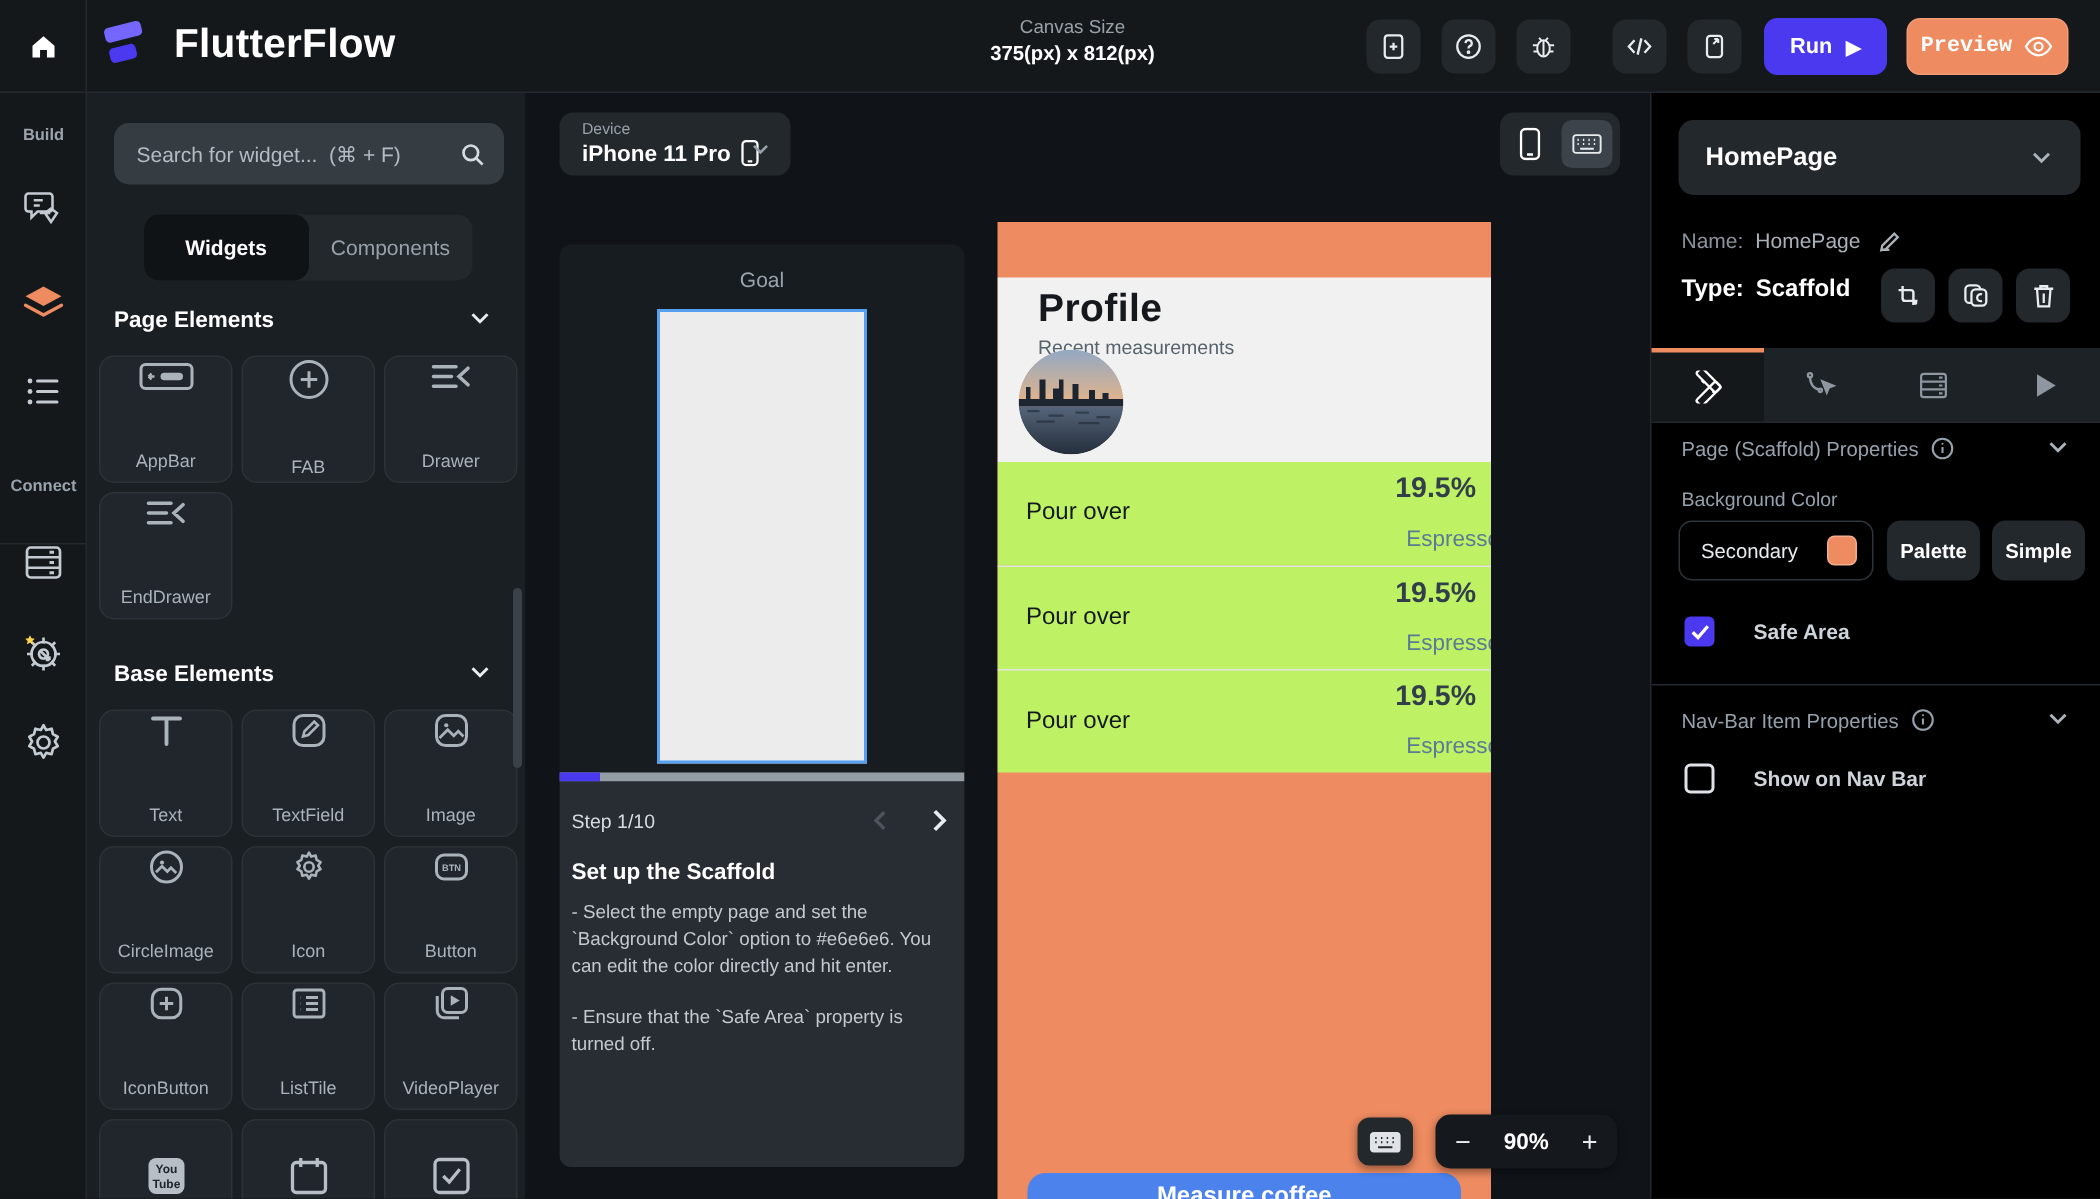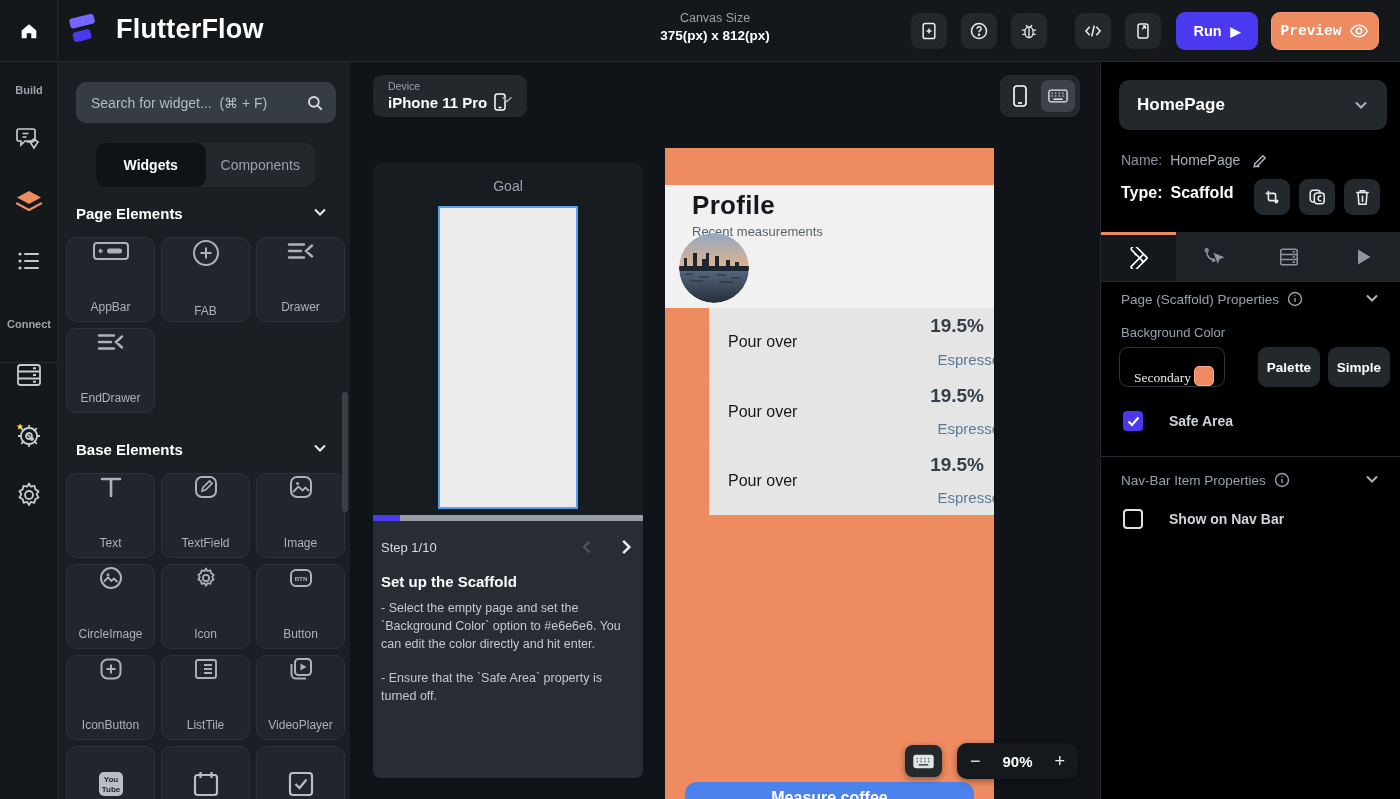--- a/index.html
+++ b/index.html
@@ -68,21 +68,21 @@
   .step-p { margin-top:10px; font-size:12.5px; line-height:1.42; color:#c3c9cf; }
   .step-p + .step-p { margin-top:17px; }
 
   
   #app-preview { position:absolute; left:315px; top:86px; width:329px; height:731px; background:#ee8b60; overflow:hidden; cursor:default; }
   #ap-header { position:absolute; left:0; top:37px; width:329px; height:123px; background:#f1f1f1; padding:5px 0 0 27px; }
   #ap-title { font-size:26px; font-weight:800; color:#15191d; letter-spacing:.3px; }
   #ap-sub { margin-top:3px; font-size:13px; color:#57636c; }
   #ap-avatar { position:absolute; left:14px; top:48px; width:70px; height:70px; border-radius:50%; overflow:hidden; }
   #ap-rows { position:absolute; left:0; top:160px; width:329px; }
-  .ap-row { position:relative; height:69px; background:#e5e5e5;margin-left:44px; }
+  .ap-row { position:relative; height:69px; background:#bef264; }
   .ap-row + .ap-row { border-top:1px solid #e3e3e3; }
   .ap-method { position:absolute; left:19px; top:25px; font-size:16px; color:#15191d; }
   .ap-value { position:absolute; right:10px; top:7px; font-size:19px; font-weight:bold; color:#333e4b; }
   .ap-type { position:absolute; right:-6px; bottom:9px; font-size:15px; color:#5b7a96; }
   #ap-button { position:absolute; left:20px; top:634px; width:289px; height:44px; background:#4b82ec; border-radius:12px; text-align:center; padding-top:7px; font-size:16px; font-weight:bold; color:#fff; cursor:pointer; }
 
   #kbd-fab { position:absolute; left:555px; top:683px; width:37px; height:32px; background:#23282d; border-radius:8px; display:flex; align-items:center; justify-content:center; cursor:pointer; box-shadow:0 2px 6px rgba(0,0,0,.4); }
   #zoom-bar { position:absolute; left:607px; top:681px; width:121px; height:36px; background:#15191d; border-radius:10px; display:flex; align-items:center; justify-content:space-between; padding:0 13px; box-shadow:0 2px 6px rgba(0,0,0,.4); }
   .zoom-btn { font-size:18px; color:#e8ecef; cursor:pointer; line-height:1; }
   #zoom-value { font-size:15px; font-weight:bold; }
@@ -96,21 +96,21 @@
   #name-row .val { font-size:14px; color:#a9b1b9; }
   #type-row { position:absolute; left:20px; top:122px; display:flex; align-items:center; gap:8px; }
   #type-row .lab, #type-row .val { font-size:16px; font-weight:bold; color:#fff; }
   .mini-btn { position:absolute; top:117px; width:36px; height:36px; background:#23282d; border-radius:9px; display:flex; align-items:center; justify-content:center; cursor:pointer; }
   #tab-strip { position:absolute; left:0; top:170px; width:300px; height:50px; background:#1d2227; border-bottom:1px solid #23292e; display:flex; }
   .ptab { flex:1; display:flex; align-items:center; justify-content:center; cursor:pointer; color:#8e97a0; }
   .ptab.active { background:#14181b; color:#fff; border-top:3px solid #ee8b60; }
   .sec-row { position:absolute; left:20px; display:flex; align-items:center; gap:8px; font-size:13.5px; color:#95a1ac; }
   .rp-chev { position:absolute; right:20px; cursor:pointer; }
   #bgcolor-label { position:absolute; left:20px; top:263px; font-size:13px; color:#95a1ac; }
-  #secondary-box { position:absolute; left:18px; top:285px; width:106px; height:40px; border:1px solid #2e353b; border-radius:9px; display:flex; align-items:flex-end; padding:0 10px 0 14px; cursor:pointer;font-family:Liberation Serif, serif; }
+  #secondary-box { position:absolute; left:18px; top:285px; width:130px; height:40px; border:1px solid #2e353b; border-radius:9px; display:flex; align-items:center; padding:0 10px 0 14px; cursor:pointer; }
   #secondary-box .txt { flex:1; font-size:13.5px; color:#e8ecef; }
   #color-swatch { width:20px; height:20px; border-radius:5px; background:#ee8b60; border:1px solid #f5ad8c; }
   .pill-btn { position:absolute; top:285px; width:62px; height:40px; background:#23282d; border-radius:9px; display:flex; align-items:center; justify-content:center; font-size:13.5px; font-weight:bold; cursor:pointer; }
   .check-row { position:absolute; left:22px; display:flex; align-items:center; gap:26px; }
   .cbx { width:20px; height:20px; border-radius:4px; display:flex; align-items:center; justify-content:center; cursor:pointer; }
   .cbx.on { background:#4b39ef; }
   .cbx.off { border:2px solid #dfe3e7; background:transparent; }
   .check-label { font-size:14px; font-weight:600; color:#ced4da; }
   #rp-div { position:absolute; left:0; top:394px; width:300px; height:1px; background:#23292e; }
 </style>

